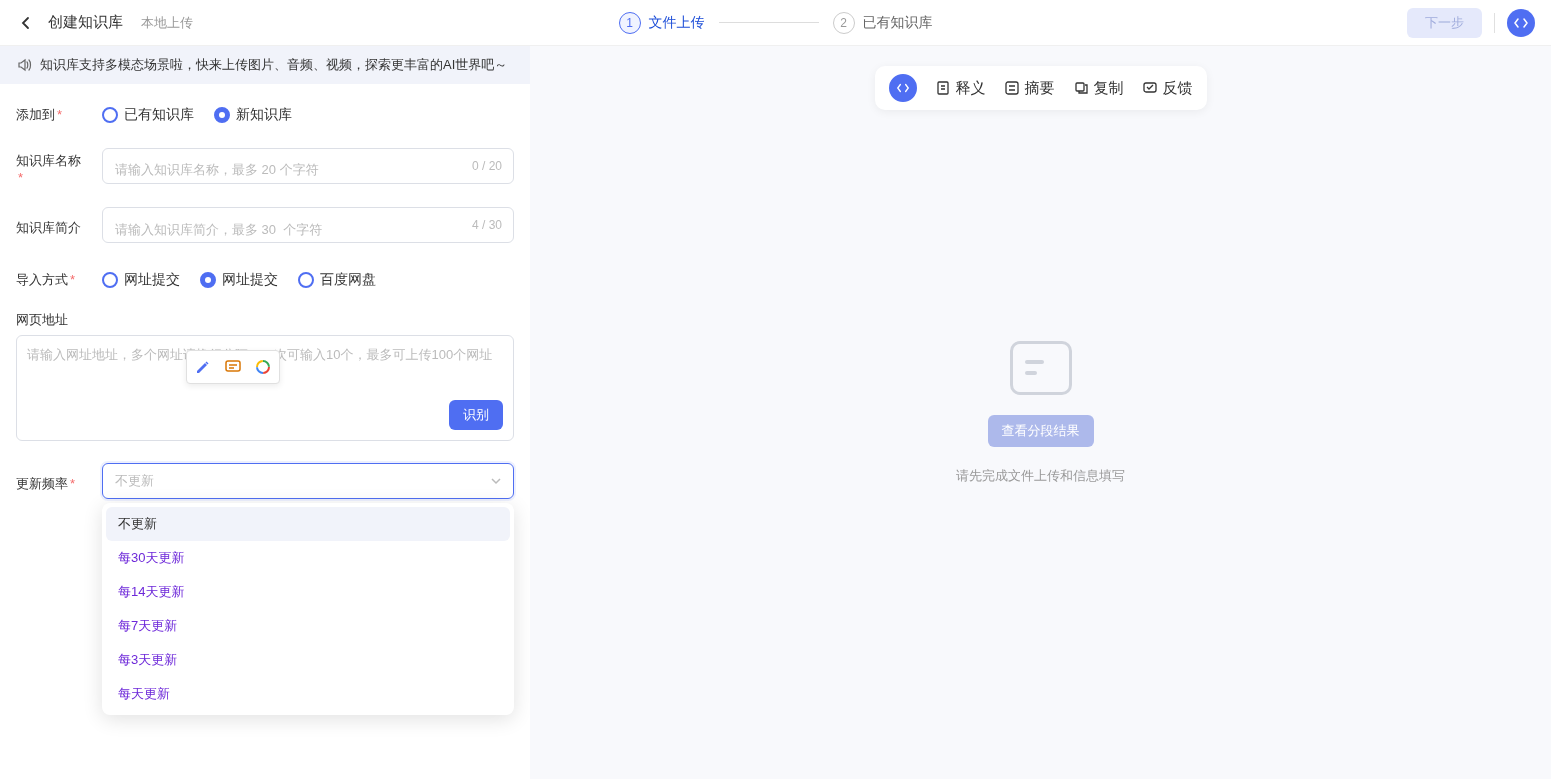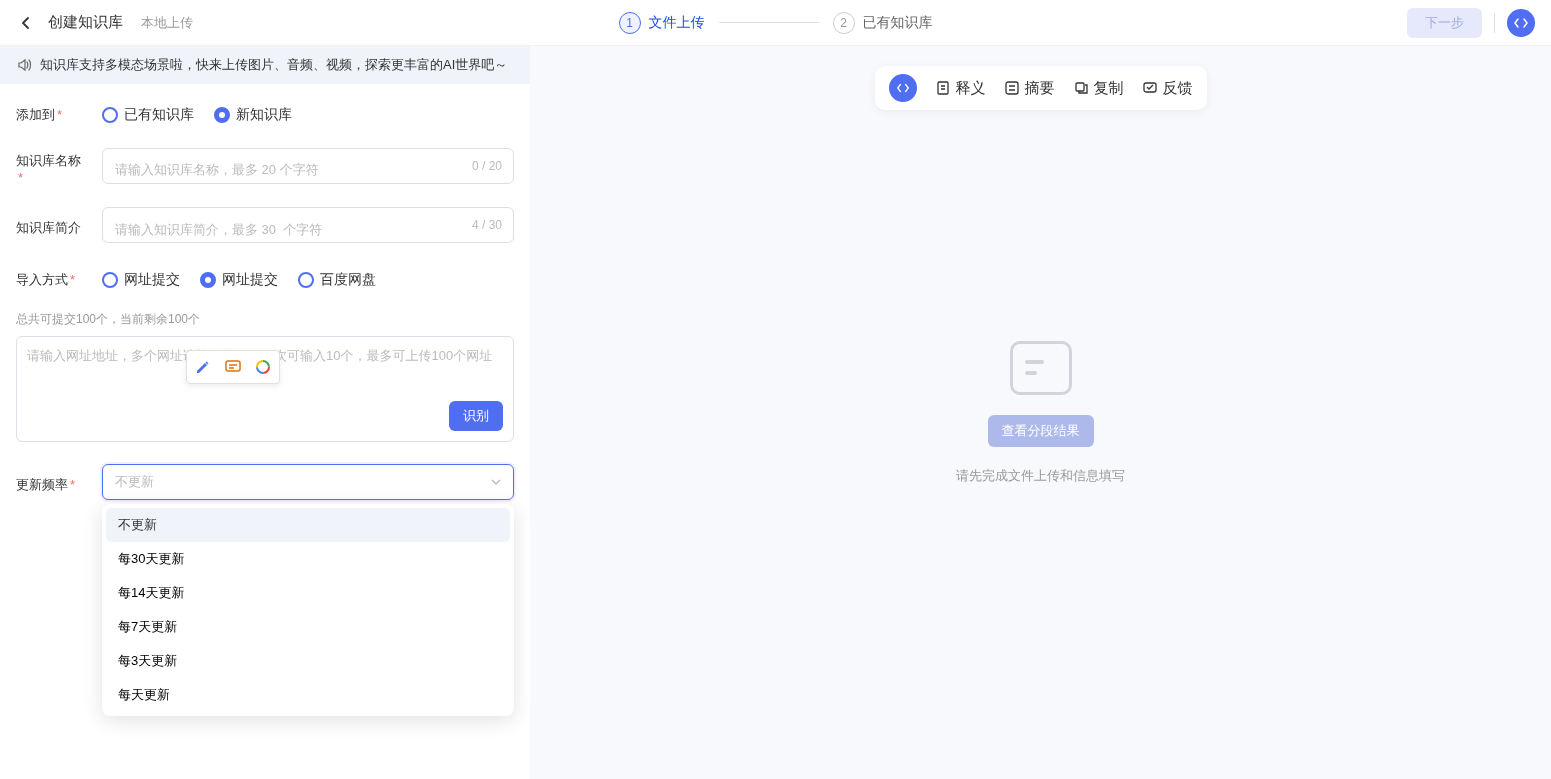--- a/index.html
+++ b/index.html
@@ -54,21 +54,21 @@
     
     .textarea-wrap { border: 1px solid #dcdfe6; border-radius: 6px; padding: 10px; position: relative; }
     .textarea-input { width: 100%; border: none; resize: none; font-size: 13px; min-height: 50px; outline: none; }
     .textarea-input::placeholder { color: #bbb; }
     .recognize-btn { position: absolute; right: 10px; bottom: 10px; padding: 6px 14px; background: #4f6ef2; color: #fff; border: none; border-radius: 6px; font-size: 13px; cursor: pointer; }
     
     .select-wrap { position: relative; width: 100%; }
     .select-input { width: 100%; height: 36px; border: 1px solid #4f6ef2; border-radius: 6px; padding: 0 32px 0 12px; font-size: 13px; color: #bbb; display: flex; align-items: center; cursor: pointer; box-shadow: 0 0 0 2px rgba(79,110,242,0.1); }
     .select-arrow { position: absolute; right: 12px; top: 50%; transform: translateY(-50%); color: #bbb; }
     .dropdown { position: absolute; top: 40px; left: 0; right: 0; background: #fff; border-radius: 8px; box-shadow: 0 4px 20px rgba(0,0,0,0.12); padding: 4px; z-index: 100; }
-    .dropdown-item { padding: 8px 12px; font-size: 13px; color: #000000; cursor: pointer; border-radius: 6px; }
+    .dropdown-item { padding: 8px 12px; font-size: 13px; color: #6d28d9; cursor: pointer; border-radius: 6px; }
     .dropdown-item.selected { background: #f1f3fa; font-weight: 500; color: #333; }
     
     .right-toolbar { position: absolute; top: 20px; background: #fff; border-radius: 10px; padding: 8px 14px; display: flex; align-items: center; gap: 18px; box-shadow: 0 2px 10px rgba(0,0,0,0.06); }
     .toolbar-ai { width: 28px; height: 28px; border-radius: 50%; background: #4f6ef2; display: flex; align-items: center; justify-content: center; color: #fff; border: 2px solid #4f6ef2; }
     .toolbar-item { display: flex; align-items: center; gap: 5px; font-size: 15px; color: #333; cursor: pointer; }
     .toolbar-icon { width: 16px; height: 16px; }
     
     .empty-state { display: flex; flex-direction: column; align-items: center; gap: 20px; }
     .empty-icon { width: 62px; height: 54px; border: 3px solid #d0d4dc; border-radius: 10px; display: flex; flex-direction: column; align-items: flex-start; justify-content: center; padding: 0 12px; gap: 7px; }
     .empty-icon-line { height: 4px; background: #d0d4dc; border-radius: 2px; }
@@ -166,21 +166,21 @@
             <span>网址提交</span>
           </div>
           <div class="radio-item">
             <div class="radio-circle unchecked"></div>
             <span>百度网盘</span>
           </div>
         </div>
       </div>
 
       <div style="margin-bottom:22px;">
-        <div class="section-sub">总共可提交100个，当前剩余100个</div>
+        <div class="section-heading">网页地址</div>
         <div class="textarea-wrap">
           <textarea class="textarea-input" placeholder="请输入网址地址，多个网址请换行分隔，一次可输入10个，最多可上传100个网址" style=""></textarea>
           <div style="height:30px;"></div>
           <button class="recognize-btn">识别</button>
         </div>
       </div>
 
       <div class="form-row">
         <div class="form-label"><span>更新频率</span><span class="required">*</span></div>
         <div class="form-content select-wrap">

